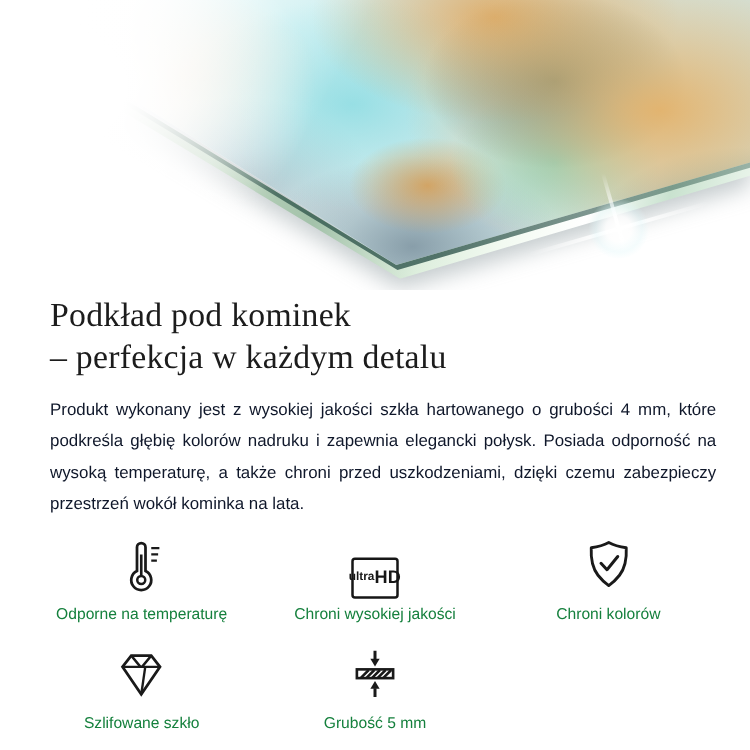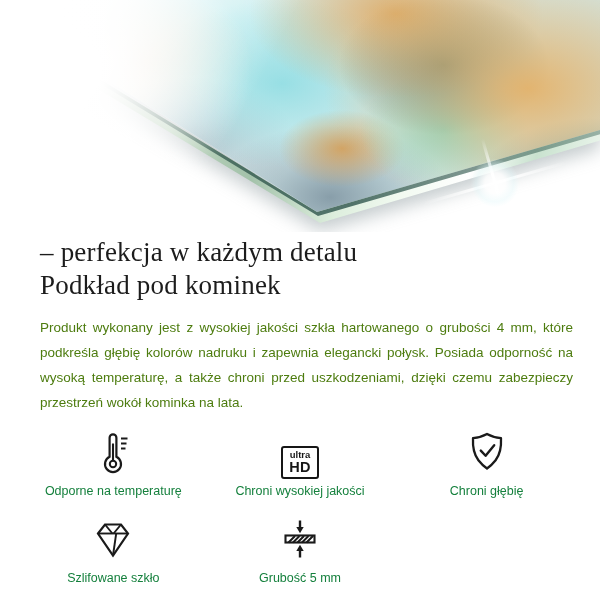--- a/index.html
+++ b/index.html
@@ -57,31 +57,31 @@
     border-radius:50%;
     background:radial-gradient(circle,#ffffff 0%,rgba(255,255,255,.85) 30%,rgba(228,248,250,.40) 55%,rgba(255,255,255,0) 72%);
   }
   
   .content{padding:0 40px;}
   .title{
     margin:4px 0 0;font-family:"Liberation Serif", serif;font-weight:400;
     font-size:27px;line-height:33px;color:#1c1c1c;letter-spacing:.2px;
   }
   .desc{
-    margin:13px 0 0;width:533px;font-size:13.5px;line-height:25px;color:#4d7c0f;
+    margin:13px 0 0;width:533px;font-size:13.5px;line-height:25px;color:#0f172a;
     text-align:justify;
   }
   
   .features{margin:14px -20px 0;display:grid;grid-template-columns:repeat(3,1fr);row-gap:17px;}
   .feature{display:flex;flex-direction:column;align-items:center;}
   .icon-box{height:46px;display:flex;align-items:center;justify-content:center;}
   .feature-label{margin-top:9px;font-size:12.5px;line-height:15px;color:#15803d;white-space:nowrap;}
   .uhd{
     width:34px;height:29px;border:2.6px solid #161616;border-radius:3px;
-    display:flex;flex-direction:column;align-items:center;justify-content:center;color:#161616;margin-top:20px;
+    display:flex;flex-direction:row;align-items:center;justify-content:center;color:#161616;margin-top:20px;
   }
   .uhd-top{font-size:9.5px;line-height:10px;font-weight:700;}
   .uhd-bottom{font-size:14.5px;line-height:14px;font-weight:800;letter-spacing:.3px;}
   svg.icon{display:block;}
 </style>
 </head>
 <body>
 
 <div class="hero">
   <div class="panel-shadow">
@@ -92,22 +92,22 @@
   <div class="hero-fade"></div>
   <div class="sparkle">
     <div class="ray1"></div>
     <div class="ray2"></div>
     <div class="glow"></div>
   </div>
 </div>
 
 <div class="content">
   <h1 class="title">
+    <div>Podkład pod kominek</div>
     <div>– perfekcja w każdym detalu</div>
-    <div>Podkład pod kominek</div>
   </h1>
 
   <p class="desc">Produkt wykonany jest z wysokiej jakości szkła hartowanego o grubości 4 mm, które podkreśla głębię kolorów nadruku i zapewnia elegancki połysk. Posiada odporność na wysoką temperaturę, a także chroni przed uszkodzeniami, dzięki czemu zabezpieczy przestrzeń wokół kominka na lata.</p>
 
   <div class="features">
 
     <div class="feature">
       <div class="icon-box">
         <svg class="icon" width="44" height="44" viewBox="0 0 44 44" fill="none" stroke="#1a1a1a">
           <path d="M18.6,26.8 L18.6,7.8 A3.4,3.4 0 0 1 25.4,7.8 L25.4,26.8 A8,8 0 1 1 18.6,26.8 Z" stroke-width="2.2"></path>
@@ -129,21 +129,21 @@
       <div class="feature-label">Chroni wysokiej jakości</div>
     </div>
 
     <div class="feature">
       <div class="icon-box">
         <svg class="icon" width="44" height="44" viewBox="0 0 44 44" fill="none" stroke="#1a1a1a">
           <path d="M22,4 C26,6.2 31.5,7.6 36,8.2 C36.6,19.5 34,25.8 30.6,30.2 C27.8,33.8 24.6,36.6 22,38.5 C19.4,36.6 16.2,33.8 13.4,30.2 C10,25.8 7.4,19.5 8,8.2 C12.5,7.6 18,6.2 22,4 Z" stroke-width="2.3" stroke-linejoin="round"></path>
           <path d="M15.8,20.6 L20.6,25.8 L29.2,15.2" stroke-width="2.4" stroke-linecap="round" stroke-linejoin="round"></path>
         </svg>
       </div>
-      <div class="feature-label">Chroni głębię</div>
+      <div class="feature-label">Chroni kolorów</div>
     </div>
 
     <div class="feature">
       <div class="icon-box">
         <svg class="icon" width="44" height="44" viewBox="0 0 44 44" fill="none" stroke="#1a1a1a">
           <path d="M7,16.5 L14,7.5 H30 L37,16.5 L22,38.5 Z" stroke-width="2.2" stroke-linejoin="miter"></path>
           <path d="M7,16.5 H37" stroke-width="1.9"></path>
           <path d="M14,7.5 L21.4,16.5 M30,7.5 L22.6,16.5" stroke-width="1.9"></path>
           <path d="M22,38.5 L25.2,16.5" stroke-width="1.9"></path>
         </svg>

